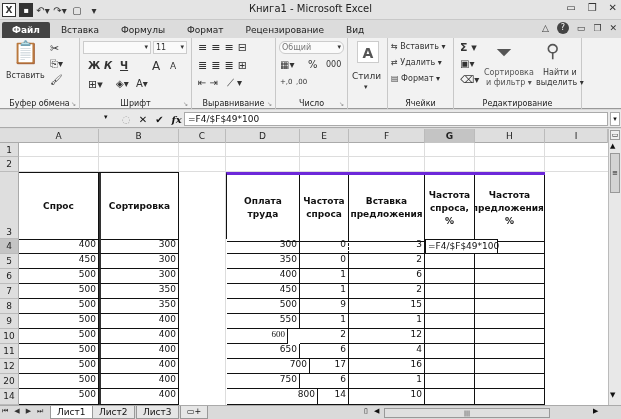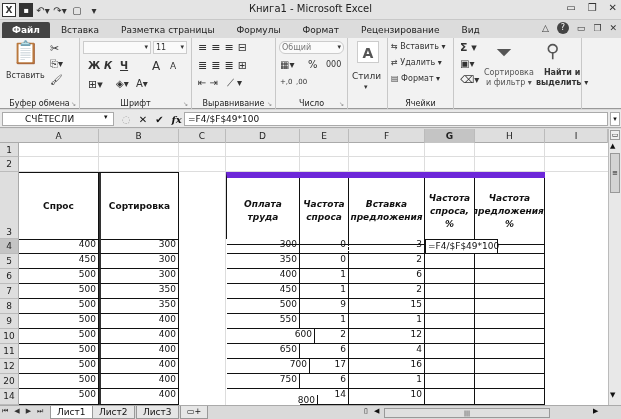--- a/index.html
+++ b/index.html
@@ -87,21 +87,20 @@
   <div id="win-ctrl" class="abs">
     <span>▭</span>
     <span>❐</span>
     <span>✕</span>
   </div>
 </div>
 
 <div id="tabs" class="abs">
   <div class="tab file">Файл</div>
   <div class="tab">Вставка</div>
-  <div class="tab">Разметка страницы</div>
   <div class="tab">Формулы</div>
   <div class="tab">Формат</div>
   <div class="tab">Рецензирование</div>
   <div class="tab">Вид</div>
 </div>
 <div id="ribbon-right" class="abs">
   <span>△</span>
   <span class="help">?</span>
   <span>▭</span>
   <span>❐</span>
@@ -163,26 +162,26 @@
     <div class="glabel">Ячейки</div>
   </div>
 
   <div class="group" style="left:454px;width:128px;">
     <div class="rtxt" style="left:6px;top:3px;font-size:11px;font-weight:bold;"><span>Σ</span> ▾</div>
     <div class="rtxt" style="left:6px;top:20px;font-size:10px;">▣▾</div>
     <div class="rtxt" style="left:6px;top:36px;font-size:10px;">⌫▾</div>
     <div class="rbig" style="left:42px;top:2px;font-size:20px;">⏷</div>
     <div class="rtxt" style="left:30px;top:30px;text-align:center;line-height:10px;color:#555;"><span>Сортировка</span><br><span>и фильтр</span> ▾</div>
     <div class="rbig" style="left:92px;top:2px;font-size:18px;">⚲</div>
-    <div class="rtxt" style="left:82px;top:30px;text-align:center;line-height:10px;font-weight:bold;"><span>Найти и</span><br><span>выделить</span> ▾</div>
+    <div class="rtxt" style="left:82px;top:30px;text-align:center;line-height:10px;font-weight:normal;"><span>Найти и</span><br><span>выделить</span> ▾</div>
+    <div class="glabel">Редактирование</div>
   </div>
 </div>
 
 <div id="fbar" class="abs">
-  <div id="namebox" class="abs">СЧЁТЕСЛИ</div>
   <div id="namebox-dd" class="abs">▾</div>
   <div id="fbar-btns" class="abs">
     <span style="color:#aaa;">◌</span>
     <span style="font-weight:bold;">✕</span>
     <span>✔</span>
     <span style="font-style:italic;font-family:'DejaVu Serif',serif;font-weight:bold;">fx</span>
   </div>
   <div id="formula" class="abs">=F4/$F$49*100</div>
   <div id="fbar-expand" class="abs">▾</div>
 </div>
@@ -253,21 +252,21 @@
     <div class="cell num bd" style="left:0;top:105px;width:80px;height:15px;">500</div>
     <div class="cell num bd" style="left:80px;top:105px;width:80px;height:15px;border-left:2px solid #333;">400</div>
     <div class="cell num bd" style="left:0;top:120px;width:80px;height:15px;">500</div>
     <div class="cell num bd" style="left:80px;top:120px;width:80px;height:15px;border-left:2px solid #333;">400</div>
     <div class="cell num bd" style="left:0;top:135px;width:80px;height:15px;">500</div>
     <div class="cell num bd" style="left:80px;top:135px;width:80px;height:15px;border-left:2px solid #333;">400</div>
     <div class="cell num bd" style="left:0;top:150px;width:80px;height:16px;">500</div>
     <div class="cell num bd" style="left:80px;top:150px;width:80px;height:16px;border-left:2px solid #333;">400</div>
   </div>
 
-  <div class="abs" style="left:207px;top:29px;width:319px;height:67px;border-top:6px solid #6d28d9;border-left:1px solid #111;font-style:italic;">
+  <div class="abs" style="left:207px;top:29px;width:319px;height:67px;border-top:3px solid #6d28d9;border-left:1px solid #111;">
     <div class="cell bd hdrc" style="left:0;top:0;width:73px;height:67px;">Оплата труда</div>
     <div class="cell bd hdrc" style="left:73px;top:0;width:49px;height:67px;">Частота спроса</div>
     <div class="cell bd hdrc" style="left:122px;top:0;width:76px;height:67px;">Вставка предложения</div>
     <div class="cell bd hdrc" style="left:198px;top:0;width:50px;height:67px;">Частота спроса, %</div>
     <div class="cell bd hdrc" style="left:248px;top:0;width:70px;height:67px;">Частота предложения, %</div>
   </div>
 
   <div class="abs" style="left:207px;top:96px;width:319px;border-left:1px solid #111;">
 
     <div class="cell num bd" style="left:0;top:0;width:73px;height:15px;">300</div>
@@ -299,21 +298,21 @@
     <div class="cell num bd" style="left:122px;top:60px;width:76px;height:15px;">15</div>
     <div class="cell bd" style="left:198px;top:60px;width:50px;height:15px;"></div>
     <div class="cell bd" style="left:248px;top:60px;width:70px;height:15px;"></div>
 
     <div class="cell num bd" style="left:0;top:75px;width:73px;height:15px;">550</div>
     <div class="cell num bd" style="left:73px;top:75px;width:49px;height:15px;">1</div>
     <div class="cell num bd" style="left:122px;top:75px;width:76px;height:15px;">1</div>
     <div class="cell bd" style="left:198px;top:75px;width:50px;height:15px;"></div>
     <div class="cell bd" style="left:248px;top:75px;width:70px;height:15px;"></div>
 
-    <div class="cell num bd" style="left:0;top:90px;width:88px;height:15px;">600</div>
+    <div class="cell num bd" style="left:0;top:90px;width:61px;height:15px;font-family:Liberation Serif, serif;">600</div>
     <div class="cell num bd" style="left:73px;top:90px;width:49px;height:15px;">2</div>
     <div class="cell num bd" style="left:122px;top:90px;width:76px;height:15px;">12</div>
     <div class="cell bd" style="left:198px;top:90px;width:50px;height:15px;"></div>
     <div class="cell bd" style="left:248px;top:90px;width:70px;height:15px;"></div>
 
     <div class="cell num bd" style="left:0;top:105px;width:73px;height:15px;">650</div>
     <div class="cell num bd" style="left:73px;top:105px;width:49px;height:15px;">6</div>
     <div class="cell num bd" style="left:122px;top:105px;width:76px;height:15px;">4</div>
     <div class="cell bd" style="left:198px;top:105px;width:50px;height:15px;"></div>
     <div class="cell bd" style="left:248px;top:105px;width:70px;height:15px;"></div>
@@ -323,21 +322,21 @@
     <div class="cell num bd" style="left:122px;top:120px;width:76px;height:15px;">16</div>
     <div class="cell bd" style="left:198px;top:120px;width:50px;height:15px;"></div>
     <div class="cell bd" style="left:248px;top:120px;width:70px;height:15px;"></div>
 
     <div class="cell num bd" style="left:0;top:135px;width:73px;height:15px;">750</div>
     <div class="cell num bd" style="left:73px;top:135px;width:49px;height:15px;">6</div>
     <div class="cell num bd" style="left:122px;top:135px;width:76px;height:15px;">1</div>
     <div class="cell bd" style="left:198px;top:135px;width:50px;height:15px;"></div>
     <div class="cell bd" style="left:248px;top:135px;width:70px;height:15px;"></div>
 
-    <div class="cell num bd" style="left:0;top:150px;width:91px;height:16px;margin-top:6px;">800</div>
+    <div class="cell num bd" style="left:0;top:150px;width:91px;height:16px;">800</div>
     <div class="cell num bd" style="left:73px;top:150px;width:49px;height:16px;">14</div>
     <div class="cell num bd" style="left:122px;top:150px;width:76px;height:16px;">10</div>
     <div class="cell bd" style="left:198px;top:150px;width:50px;height:16px;"></div>
     <div class="cell bd" style="left:248px;top:150px;width:70px;height:16px;"></div>
   </div>
 </div>
 
 <div id="vscroll" class="abs">
   <div class="abs" style="left:1px;top:1px;width:10px;height:10px;font-size:7px;text-align:center;border:1px solid #999;background:#eee;">▭</div>
   <div class="abs" style="left:1px;top:13px;font-size:7px;">▲</div>

